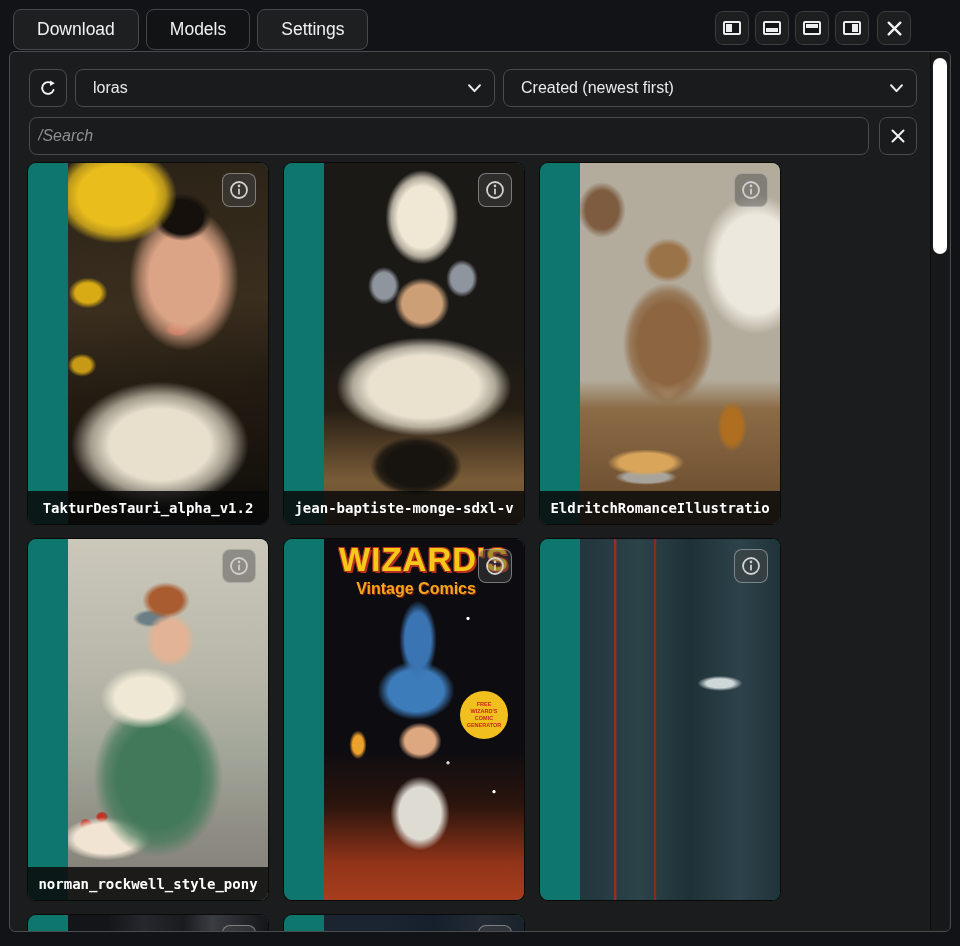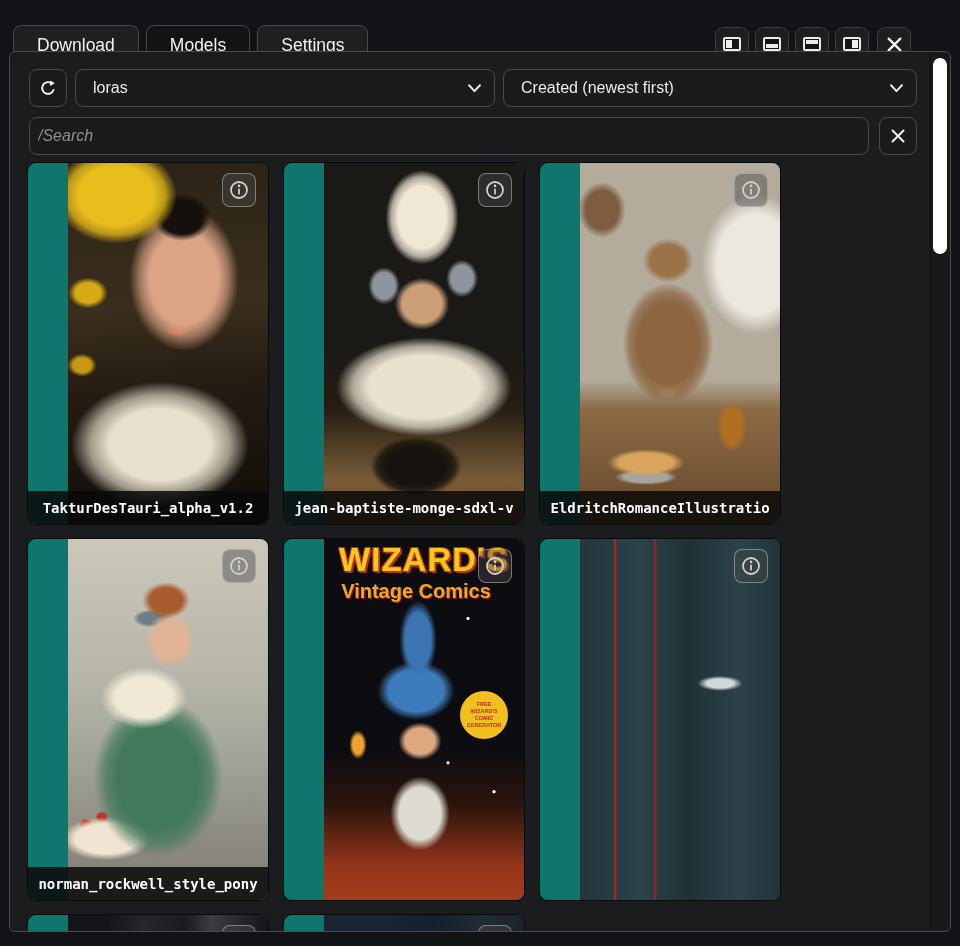--- a/index.html
+++ b/index.html
@@ -5,21 +5,21 @@
   * { margin:0; padding:0; box-sizing:border-box; }
   html,body { width:960px; height:946px; overflow:hidden; }
   body {
     background:#121316;
     font-family:"Liberation Sans", sans-serif;
     color:#ececec;
     position:relative;
   }
 
   
-  .tabbar { position:absolute; left:0; top:0; width:923px; height:52px;margin-top:16px; }
+  .tabbar { position:absolute; left:0; top:0; width:923px; height:52px; }
   .tabs { position:absolute; left:13px; top:9px; display:flex; gap:7px; }
   .tab {
     height:41px; padding:0 23px; display:flex; align-items:center;
     background:#1e1f21; border:1px solid #47484a; border-radius:8px;
     font-size:17.5px; color:#f1f1f1; cursor:pointer; white-space:nowrap;
   }
   .tab.active { background:#121314; border-color:#454648; }
   .winbtns { position:absolute; top:11px; right:12px; display:flex; }
   .winbtn {
     width:34px; height:34px; margin-left:6px; border-radius:8px;
@@ -162,21 +162,21 @@
 
   
   .wiz-title {
     position:absolute; top:2px; left:0; right:0; text-align:center;
     font-family:"Liberation Sans", sans-serif; font-weight:800; font-size:33px;
     color:#f6c918; letter-spacing:1px;
     text-shadow:2px 2px 0 #b5301e, -1px -1px 0 #b5301e, 1px -1px 0 #b5301e, -1px 1px 0 #b5301e;
   }
   .wiz-sub {
     position:absolute; top:41px; left:0; right:16px; text-align:center;
-    font-weight:800; font-size:20px; color:#f3a81c;
+    font-weight:800; font-size:16px; color:#f3a81c;
     text-shadow:1px 1px 0 #8a2014;
   }
   .wiz-badge {
     position:absolute; top:152px; right:16px; width:48px; height:48px;
     border-radius:50%; background:#f2c01e;
     display:flex; align-items:center; justify-content:center; text-align:center;
     font-size:5.5px; font-weight:700; color:#c22a18; line-height:1.25;
     padding:4px; overflow:hidden;
   }
 

